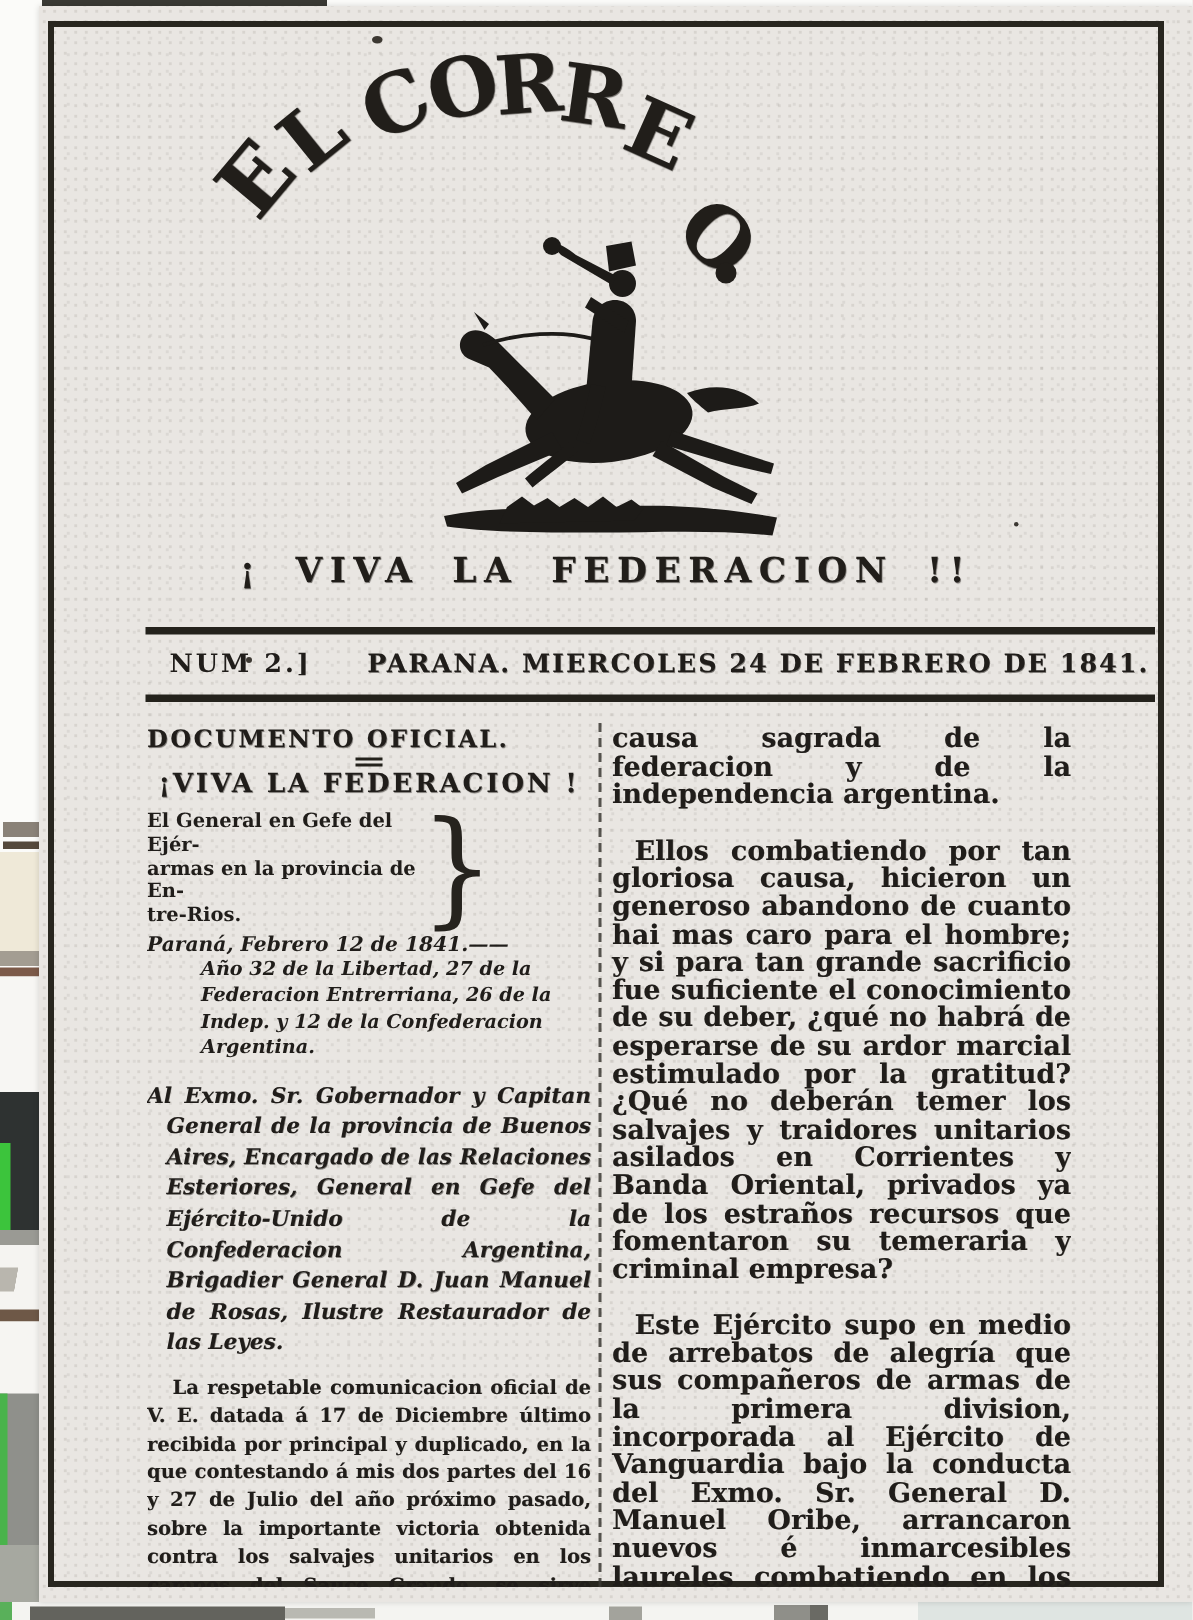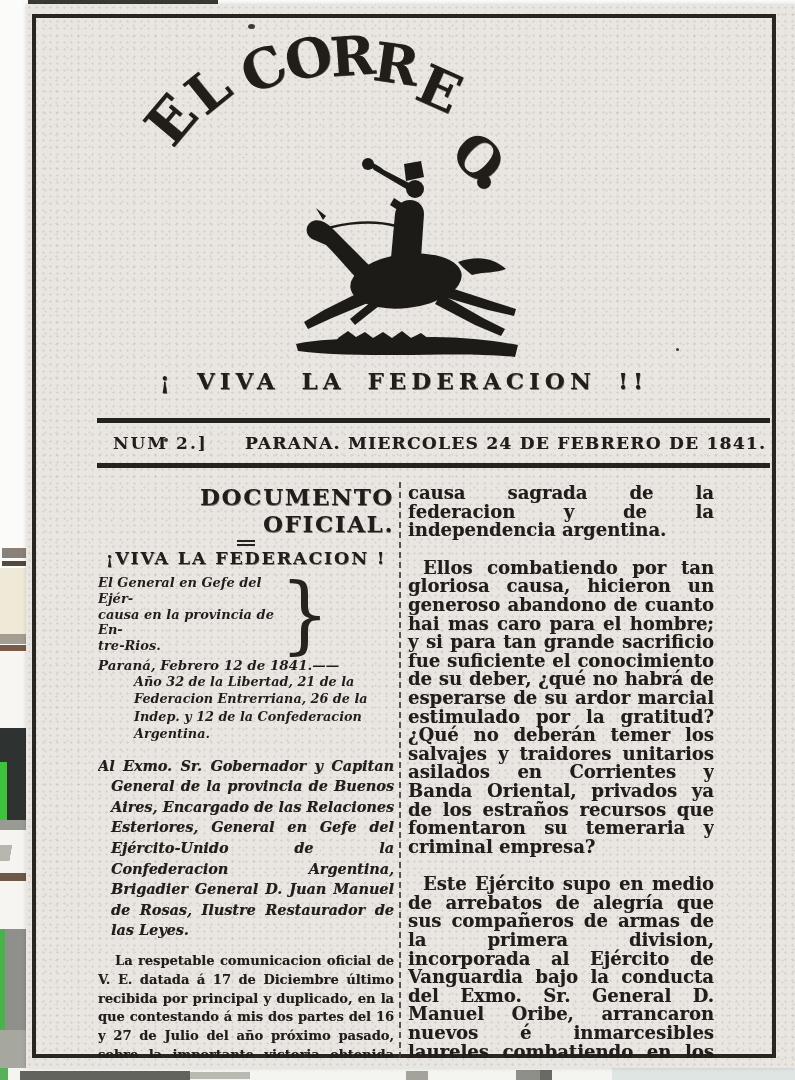--- a/index.html
+++ b/index.html
@@ -88,35 +88,35 @@
     overflow:hidden;
   }
   .col-divider {
     position:absolute; left:301px; top:4px; bottom:0; width:0;
     border-left:2px dashed #3c3a35; opacity:0.85;
   }
   .col-left  { position:absolute; left:0;   top:0; width:296px; }
   .col-right { position:absolute; left:310px; top:0; width:306px; }
 
   .doc-heading {
-    margin-top:5px; text-align:right; font-size:23px; font-weight:700;
+    margin-top:5px; text-align:left; font-size:16px; font-weight:700;
     letter-spacing:1.6px; text-shadow:0.5px 0.5px 0.5px rgba(25,22,18,0.55);
   }
   .heading-rule {
     width:18px; height:6px; margin:3px auto 2px auto;
     border-top:2px solid #24221c; border-bottom:2px solid #24221c;
   }
   .doc-subheading {
     text-align:center; font-size:17.5px; font-weight:700;
     letter-spacing:1.8px; text-shadow:0.5px 0.5px 0.5px rgba(25,22,18,0.5);
   }
 
   .byline { display:flex; margin-top:7px; align-items:center; }
   .byline-lines {
-    width:182px; font-style:italic; font-weight:700;
+    width:182px; font-weight:700;
     font-size:13px; line-height:15.8px;
   }
   .byline-brace {
     font-size:78px; line-height:76px; font-weight:400;
     transform:scaleY(1.08); color:#26231e;
   }
 
   .place-line {
     margin-top:3px; padding-right:2px;
     font-style:italic; font-weight:700; font-size:13.5px;
@@ -274,28 +274,28 @@
       <div class="col-divider"></div>
 
       <div class="col-left">
         <div class="doc-heading">DOCUMENTO OFICIAL.</div>
         <div class="heading-rule"></div>
         <div class="doc-subheading">¡VIVA LA FEDERACION !</div>
 
         <div class="byline">
           <div class="byline-lines">
             <div>El General en Gefe del Ejér-</div>
-            <div>causa en la provincia de En-</div>
+            <div>armas en la provincia de En-</div>
             <div>tre-Rios.</div>
           </div>
           <span class="byline-brace">}</span>
         </div>
 
         <div class="place-line">Paraná, Febrero 12 de 1841.——</div>
-        <div class="era-block">Año 32 de la Libertad, 21 de la Federacion Entrerriana, 26 de la Indep. y 12 de la Confederacion Argentina.</div>
+        <div class="era-block">Año 32 de la Libertad, 27 de la Federacion Entrerriana, 26 de la Indep. y 12 de la Confederacion Argentina.</div>
         <p class="address">Al Exmo. Sr. Gobernador y Capitan General de la provincia de Buenos Aires, Encargado de las Relaciones Esteriores, General en Gefe del Ejército-Unido de la Confederacion Argentina, Brigadier General D. Juan Manuel de Rosas, Ilustre Restaurador de las Leyes.</p>
         <p class="left-body">La respetable comunicacion oficial de V. E. datada á 17 de Diciembre último recibida por principal y duplicado, en la que contestando á mis dos partes del 16 y 27 de Julio del año próximo pasado, sobre la importante victoria obtenida contra los salvajes unitarios en los campos del Sauce Grande, se sirve dirijir las mas espresivas felicitaciones al Ejército y á mí, adjuntando el decreto de prémios honoríficos acordados al valor y mérito de los virtuosos guerreros de mi mando; ha llenado de entusiasmo y gratitud á estos dignos defensores de la</p>
       </div>
 
       <div class="col-right">
         <p class="first">causa sagrada de la federacion y de la independencia argentina.</p>
         <p class="indented">Ellos combatiendo por tan gloriosa causa, hicieron un generoso abandono de cuanto hai mas caro para el hombre; y si para tan grande sacrificio fue suficiente el conocimiento de su deber, ¿qué no habrá de esperarse de su ardor marcial estimulado por la gratitud? ¿Qué no deberán temer los salvajes y traidores unitarios asilados en Corrientes y Banda Oriental, privados ya de los estraños recursos que fomentaron su temeraria y criminal empresa?</p>
         <p class="indented">Este Ejército supo en medio de arrebatos de alegría que sus compañeros de armas de la primera division, incorporada al Ejército de Vanguardia bajo la conducta del Exmo. Sr. General D. Manuel Oribe, arrancaron nuevos é inmarcesibles laureles combatiendo en los desiertos del Quebrachito contra el bando rebelde del salvaje Lavalle; y que sucesivamente ha sido perseguida por ese valiente Ejército, disuelto y esterminada la turba enemiga que se habia internado á la sierra: en lo que se advierte la constante y visible proteccion que la Divina Providencia concede á nuestros patrióticos esfuerzos. Así es que las tropas de mi mando despues de dar gracias á Dios por tan señalados beneficios, y de aplaudir los triunfos del Ejército de Vanguardia, arden en una saludable emulacion de distinguirse por iguales hechos, cuando llegue la oportunidad de marchar contra los miserables enemigos que nos restan.</p>
 
       </div>

